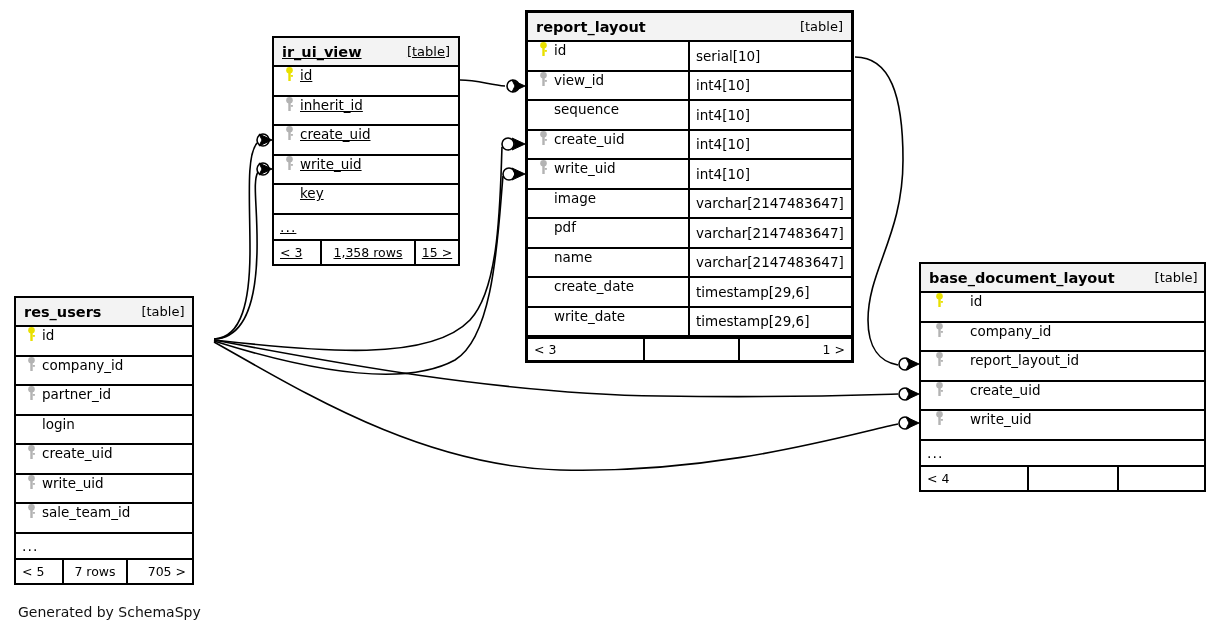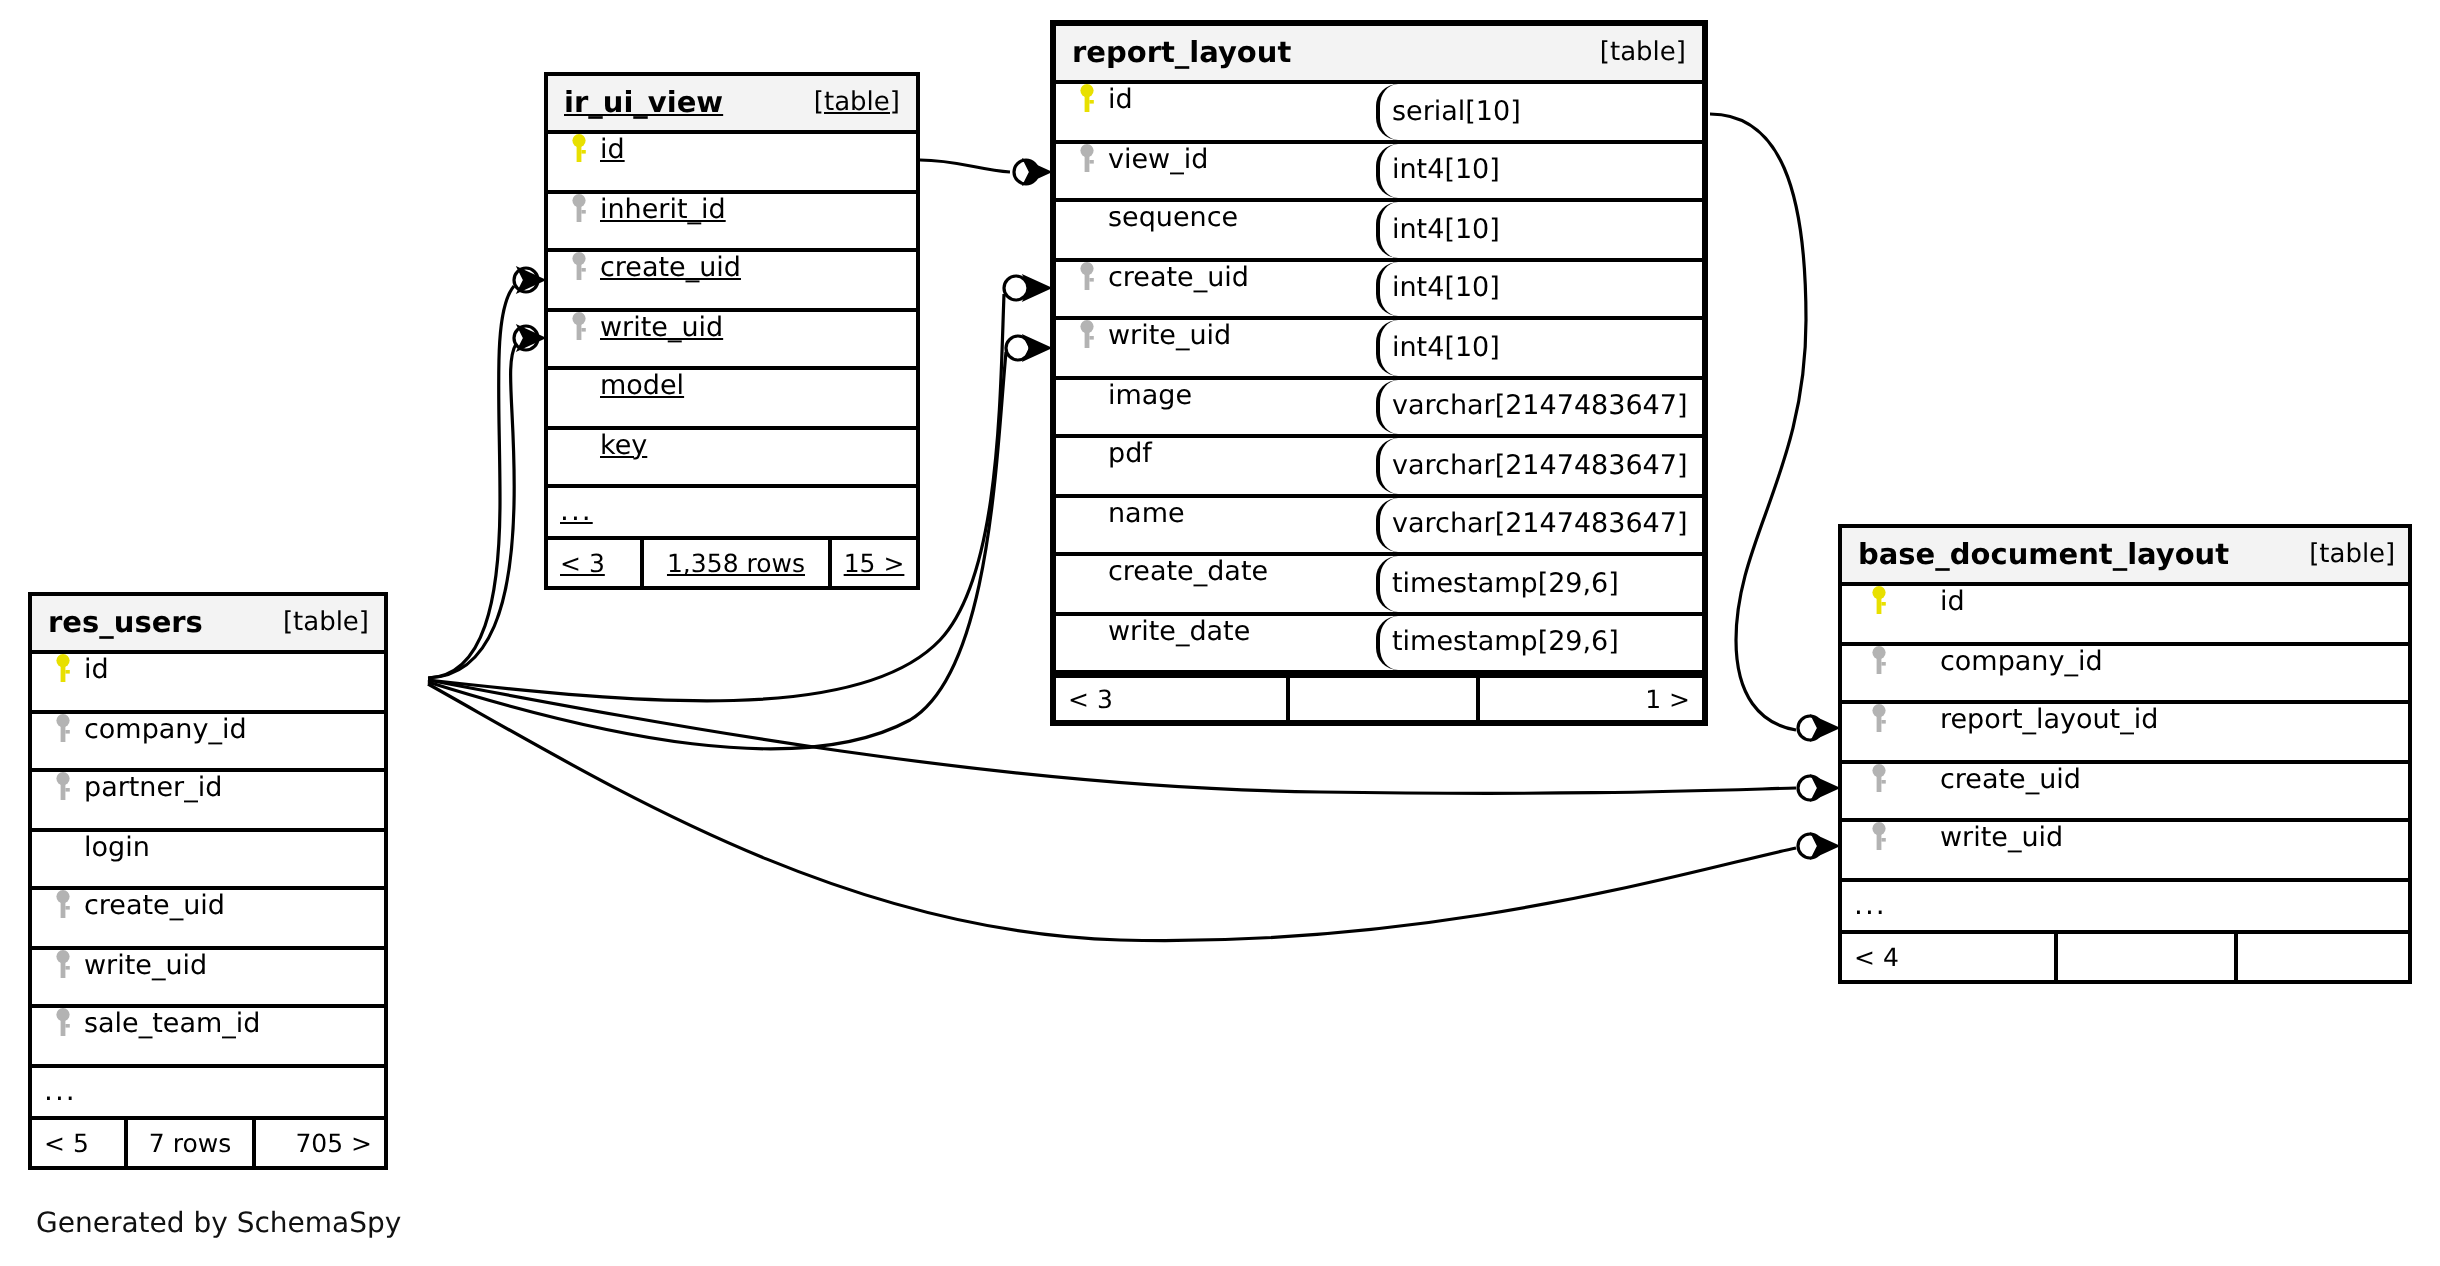--- a/index.html
+++ b/index.html
@@ -83,21 +83,20 @@
   }
   .col-type {
     flex: 1 1 auto;
     box-sizing: border-box;
     border-left: 2px solid #000000;
     height: 100%;
     display: flex;
     align-items: center;
     padding-left: 6px;
     font-size: 13.5px;
-    border-radius: 11px;
   }
   .col-name { padding-left: 2px; }
 
   .keyslot {
     width: 17px;
     flex: 0 0 17px;
     display: inline-flex;
     align-items: center;
     justify-content: center;
   }
@@ -253,26 +252,20 @@
               <rect x="3.3" y="5" width="2.4" height="9" fill="#b3b3b3"></rect>
               <rect x="5.7" y="8" width="2.2" height="1.8" fill="#b3b3b3"></rect>
             </svg>
         </span>
         <span class="col-name">write_uid</span>
       </div>
     </div>
     <div class="col-row">
       <div class="col-left">
         <span class="keyslot"></span>
-        <span class="col-name">model</span>
-      </div>
-    </div>
-    <div class="col-row">
-      <div class="col-left">
-        <span class="keyslot"></span>
         <span class="col-name">key</span>
       </div>
     </div>
     <div class="ellipsis-row">...</div>
     <div class="footer-row">
       <div class="footer-cell fc-left" style="width:46px">&lt; 3</div>
       <div class="footer-cell fc-center" style="flex:1">1,358 rows</div>
       <div class="footer-cell fc-center" style="width:44px">15 &gt;</div>
     </div>
   </div>

